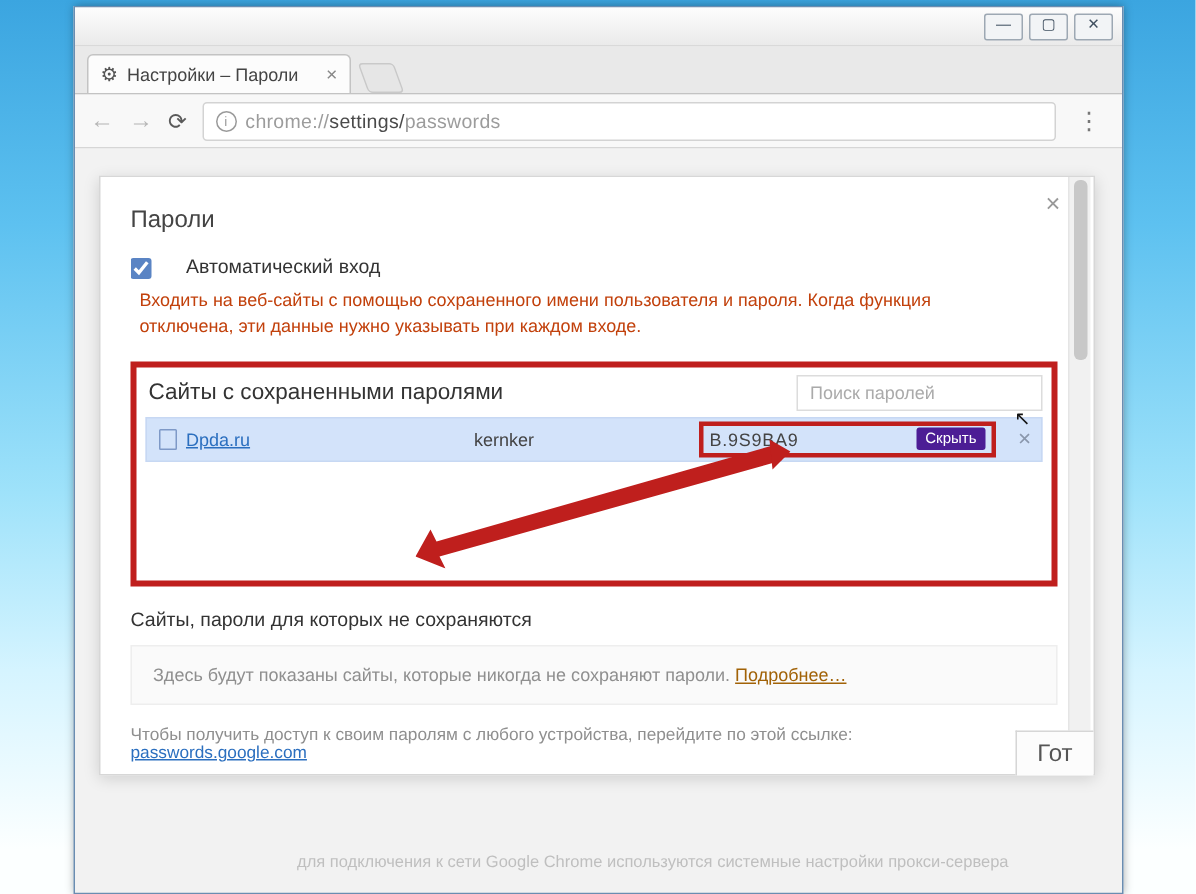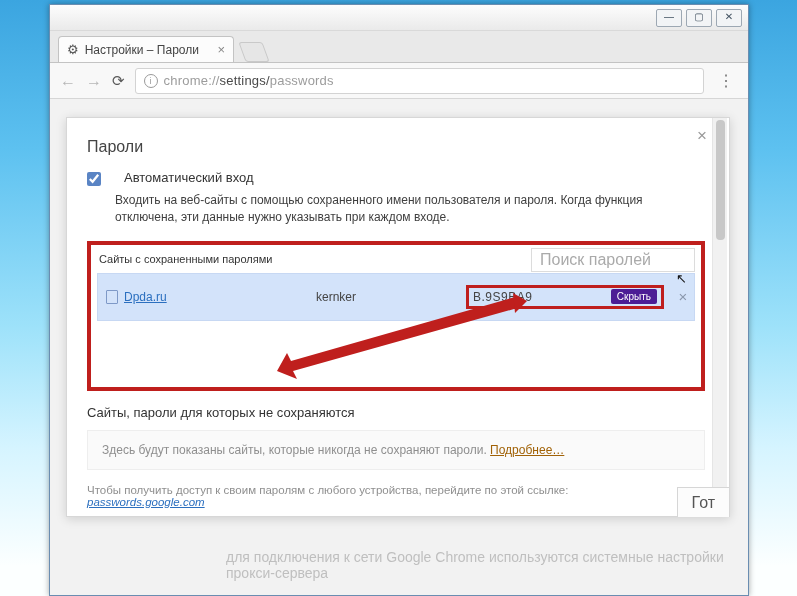--- a/index.html
+++ b/index.html
@@ -51,51 +51,51 @@
     display:flex; align-items:center; padding:0 8px; gap:6px; color:#9c9c9c; font-size:13px;
   }
   .omnibox .info { width:14px; height:14px; border:1px solid #9a9a9a; border-radius:50%;
     display:flex; align-items:center; justify-content:center; font-size:9px; color:#9a9a9a; }
   .omnibox .urlpath { color:#9c9c9c; letter-spacing:.2px; }
   .omnibox .dark { color:#4a4a4a; }
   .menu { font-size:16px; color:#777; padding:0 4px; }
   
   .content { position:relative; height:calc(100% - 26px - 32px - 36px); background:#f2f2f2; }
   .ghosttext {
-    position:absolute; left:176px; bottom:14px; font-size:14px; color:#bfbfbf;
+    position:absolute; left:148px; bottom:14px; font-size:11px; color:#bfbfbf;
   }
   .overlay {
     position:absolute; left:16px; top:18px; width:664px; height:400px;
     background:#fff; border:1px solid #d7d7d7; box-shadow:0 2px 10px rgba(0,0,0,.15);
     padding:20px 0 0 20px;
   }
   .ov-scroll {
     position:absolute; right:2px; top:0; width:15px; height:100%;
     background:#f1f1f1; border-left:1px solid #e5e5e5;
   }
   .ov-thumb { width:9px; margin:2px auto 0; height:120px; background:#c8c8c8; border-radius:4px; }
   .ov-close { position:absolute; right:22px; top:8px; font-size:17px; color:#999; cursor:pointer;}
   .ov-body { width:618px; }
   .ov-title { font-size:16px; color:#444; margin-bottom:14px; }
   .row { display:flex; align-items:flex-start; gap:23px; margin-bottom:6px; }
   .chk { width:14px; height:14px; accent-color:#5a84c4; margin-top:2px;}
   .chklabel { font-size:13px; color:#333; }
-  .helptext { font-size:12px; color:#404040; margin-left:28px; line-height:1.45; max-width:560px; }
+  .helptext { font-size:12px; color:#c2410c; margin-left:6px; line-height:1.45; max-width:560px; }
   
   .savedbox {
     margin-top:14px; border:4px solid #bf1f1d; padding:2px 6px 6px 6px; position:relative; height:150px;
   }
   .savedhead { display:flex; align-items:center; justify-content:space-between; }
-  .savedtitle { font-size:11px; color:#333; padding:6px 0 8px 2px;}
+  .savedtitle { font-size:15px; color:#333; padding:6px 0 8px 2px;}
   .search {
     width:164px; height:24px; border:1px solid #dcdcdc; background:#fff; padding:0 8px;
-    font-size:16px; color:#aaa; display:flex; align-items:center;
+    font-size:12px; color:#aaa; display:flex; align-items:center;
   }
   .rowsel {
-    height:48px; background:#d3e3fa; display:flex; align-items:center; font-size:12px;
+    height:30px; background:#d3e3fa; display:flex; align-items:center; font-size:12px;
     border:1px solid #c7d8f3;
   }
   .cell { padding:0 8px; display:flex; align-items:center; gap:6px; }
   .cell.site { width:210px; }
   .cell.user { width:150px; color:#444; }
   .cell.pw   { flex:1; position:relative; }
   .siteicon { width:12px; height:14px; border:1px solid #7e99c7; border-radius:1px; }
   .sitelink { color:#2b6fbf; text-decoration:underline; }
   .pwbox { border:3px solid #bf1f1d; padding:0 4px; height:24px; display:flex; align-items:center; gap:4px; flex:1; }
   .pwval { font-size:12px; color:#444; letter-spacing:.5px; }
@@ -112,21 +112,21 @@
   
   .nstitle { margin-top:14px; font-size:13px; color:#333; }
   .nsbox {
     margin-top:10px; border:1px solid #eee; background:#fafafa; padding:12px 14px;
     font-size:12px; color:#8f8f8f;
   }
   .nsbox a { color:#a16207; text-decoration:underline; }
   .footer {
     margin-top:14px; font-size:11.5px; color:#8f8f8f;
   }
-  .footer a { color:#2b6fbf; text-decoration:underline;font-style:italic; }
+  .footer a { color:#2b6fbf; text-decoration:underline; }
   .gotbtn {
     position:absolute; right:0; bottom:-1px; height:30px; padding:0 14px;
     background:#fcfcfc; border:1px solid #d6d6d6; border-right:none; border-bottom:none;
     font-size:16px; color:#555; display:flex; align-items:center;
   }
 </style>
 </head>
 <body>
 
 <div class="win">

